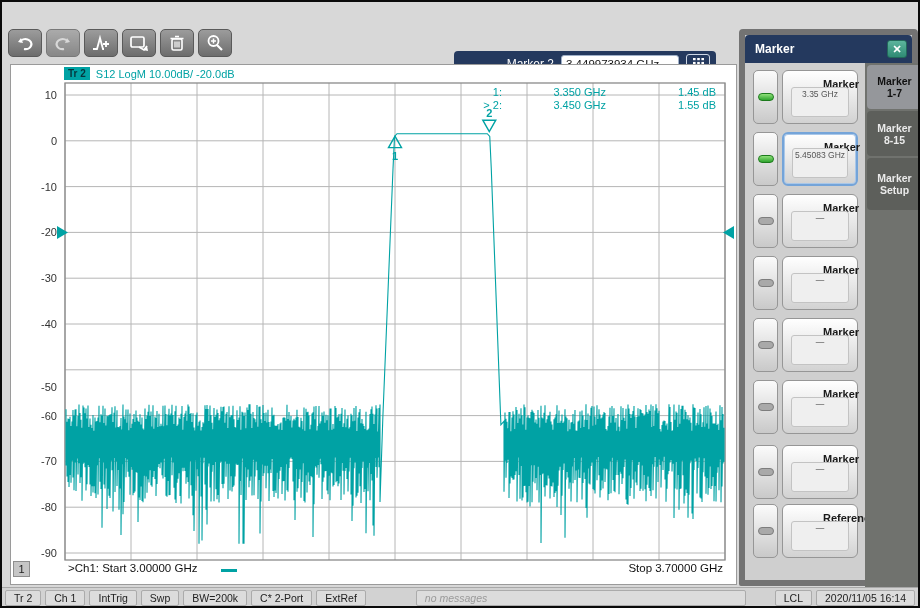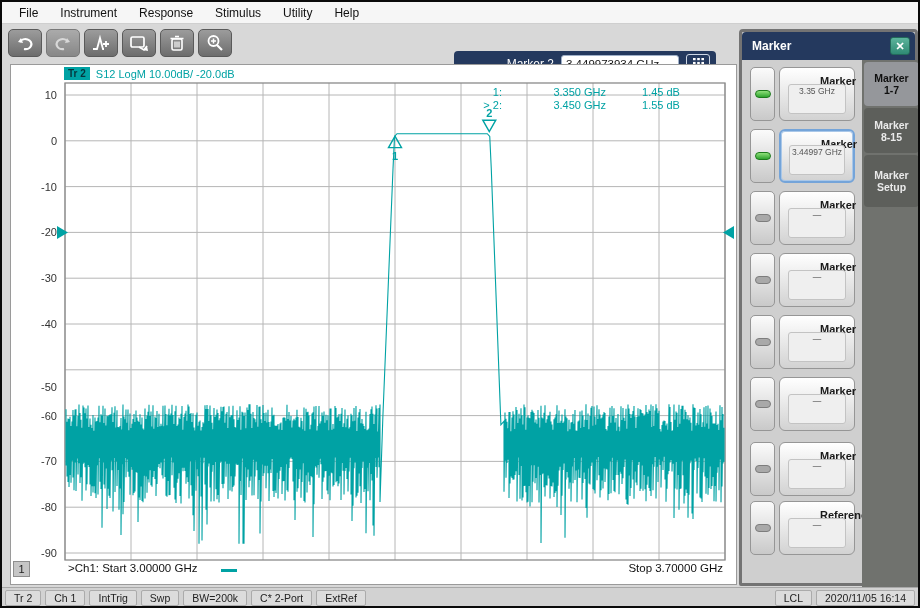--- a/index.html
+++ b/index.html
@@ -26,29 +26,29 @@
   #chart{position:absolute;left:8px;top:62px;width:727px;height:521px;background:#ffffff;border:1px solid #9a9a9a;}
   #trace-info{position:absolute;left:53px;top:1px;height:15px;display:flex;align-items:center;gap:6px;}
   #trace-badge{background:#00a2a4;color:#06343c;font-size:10px;font-weight:bold;padding:0 4px;height:13px;line-height:13px;}
   #trace-format{color:#00a2a4;font-size:11px;}
   #plot-svg{position:absolute;left:0;top:0;}
   .ylab{position:absolute;width:40px;text-align:right;font-size:11px;color:#333;}
   #marker-readout{position:absolute;right:20px;top:21px;color:#00a2a4;font-size:11px;line-height:13px;}
   .mr-row{display:flex;}
   .mr-id{width:34px;text-align:right;white-space:pre;}
   .mr-freq{width:104px;text-align:right;}
-  .mr-val{width:110px;text-align:center;}
+  .mr-val{width:110px;text-align:right;}
   #chart-footer{position:absolute;left:0;top:495px;width:100%;height:24px;font-size:11.5px;color:#111;}
   #chan-badge{position:absolute;left:2px;top:1px;width:17px;height:16px;background:#c6c6c6;border:1px solid #8e8e8e;text-align:center;line-height:15px;font-size:11px;color:#222;}
   #start-label{position:absolute;left:57px;top:2px;}
   #trace-chip{position:absolute;left:210px;top:9px;width:16px;height:2.5px;background:#00a2a4;}
   #stop-label{position:absolute;right:13px;top:2px;}
 
   
-  #marker-panel{position:absolute;left:737px;top:27px;width:179px;height:557px;background:#cfcfcf;border:3px solid #737373;border-radius:4px 4px 2px 2px;}
+  #marker-panel{position:absolute;left:737px;top:27px;width:179px;height:557px;background:#cfcfcf;border:6px solid #737373;border-radius:4px 4px 2px 2px;}
   #panel-titlebar{position:absolute;left:0;top:0;width:100%;height:28px;background:#24395e;border-radius:4px 4px 0 0;display:flex;align-items:center;}
   #panel-title{color:#fff;font-size:12px;font-weight:bold;margin-left:10px;flex:1;}
   #panel-close{width:20px;height:18px;margin-right:5px;background:linear-gradient(#5cb49c,#2f8a74);border:1px solid #23695a;border-radius:3px;color:#fff;font-size:11px;font-weight:bold;text-align:center;line-height:16px;}
   .marker-row{position:absolute;left:8px;width:140px;height:54px;}
   .toggle-btn{position:absolute;left:0;top:0;width:25px;height:54px;border:1px solid #969696;border-radius:5px;background:linear-gradient(#fbfbfb,#c9c9c9);display:flex;align-items:center;justify-content:center;}
   .led{width:16px;height:8px;border-radius:4px;border:1px solid #7d7d7d;background:#a9a9a9;}
   .led.on{background:linear-gradient(#8fe07a,#2fa42f);border-color:#1c7a1c;}
   .marker-btn{position:absolute;left:29px;top:0;width:76px;height:54px;border:1px solid #969696;border-radius:6px;background:linear-gradient(#ffffff,#d2d2d2);text-align:center;}
   .marker-btn.selected{border:2px solid #74a4d9;box-shadow:0 0 0 1px #a9c7e8 inset;}
   .marker-btn .mb-label{font-size:11px;font-weight:600;color:#1a1a1a;margin-top:7px;padding-left:40px;}
@@ -63,28 +63,20 @@
   #status-spacer{width:42px;}
   #status-message{width:330px;justify-content:flex-start;color:#9a9a9a;font-style:italic;}
   #status-grow{flex:1;}
   #status-datetime{min-width:92px;}
 </style>
 </head>
 <body>
 
 <div id="window">
 
-  <div id="menubar">
-    <span class="menu-item">File</span>
-    <span class="menu-item">Instrument</span>
-    <span class="menu-item">Response</span>
-    <span class="menu-item">Stimulus</span>
-    <span class="menu-item">Utility</span>
-    <span class="menu-item">Help</span>
-  </div>
 
   <div id="toolbar">
     <div class="tool-btn" style="left:6px">
       <span>
           <svg width="20" height="18" viewBox="0 0 20 18">
             <path d="M6 4 L3 8 L8 9 Z" fill="#fff"></path>
             <path d="M5 8 a6 5 0 1 1 4 7" fill="none" stroke="#fff" stroke-width="2.2"></path>
           </svg>
         </span>
     </div>
@@ -240,21 +232,21 @@
             <div class="mb-label">Marker 1</div>
             <div class="mb-value">3.35 GHz</div>
           </div>
         </div>
         <div class="marker-row" style="top: 97px;">
           <div class="toggle-btn">
             <div class="led on"></div>
           </div>
           <div class="marker-btn selected">
             <div class="mb-label">Marker 2</div>
-            <div class="mb-value">3.44997 GHz</div>
+            <div class="mb-value">5.45083 GHz</div>
           </div>
         </div>
         <div class="marker-row" style="top: 159px;">
           <div class="toggle-btn">
             <div class="led"></div>
           </div>
           <div class="marker-btn">
             <div class="mb-label">Marker 3</div>
             <div class="mb-value">—</div>
           </div>
@@ -323,17 +315,18 @@
 
   <div id="statusbar">
     <span class="status-box">Tr 2</span>
     <span class="status-box">Ch 1</span>
     <span class="status-box">IntTrig</span>
     <span class="status-box">Swp</span>
     <span class="status-box">BW=200k</span>
     <span class="status-box">C* 2-Port</span>
     <span class="status-box">ExtRef</span>
     <span id="status-spacer"></span>
+    <span class="status-box" id="status-message">no messages</span>
     <span id="status-grow"></span>
     <span class="status-box">LCL</span>
     <span class="status-box" id="status-datetime">2020/11/05 16:14</span>
   </div>
 </div>
 
 </body></html>

